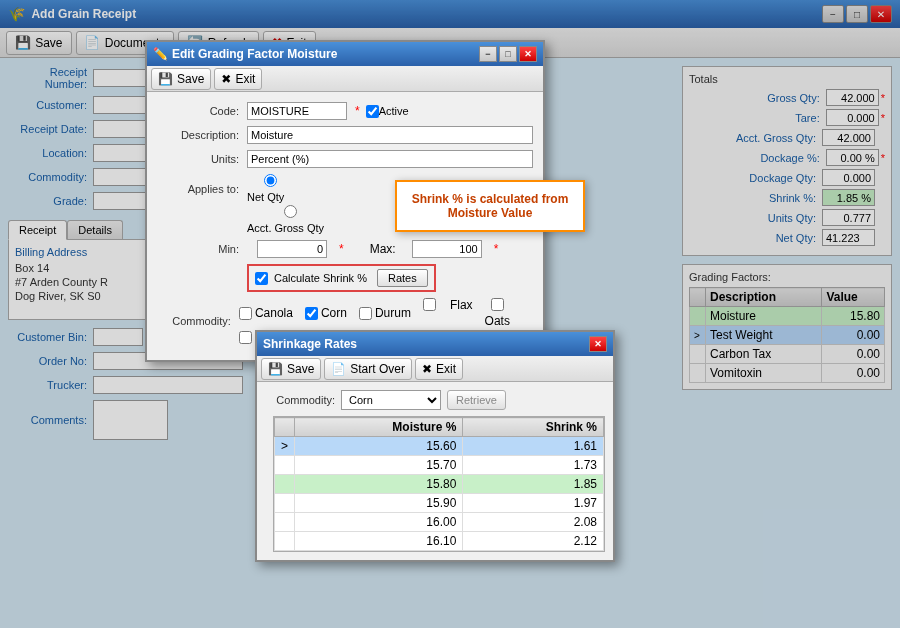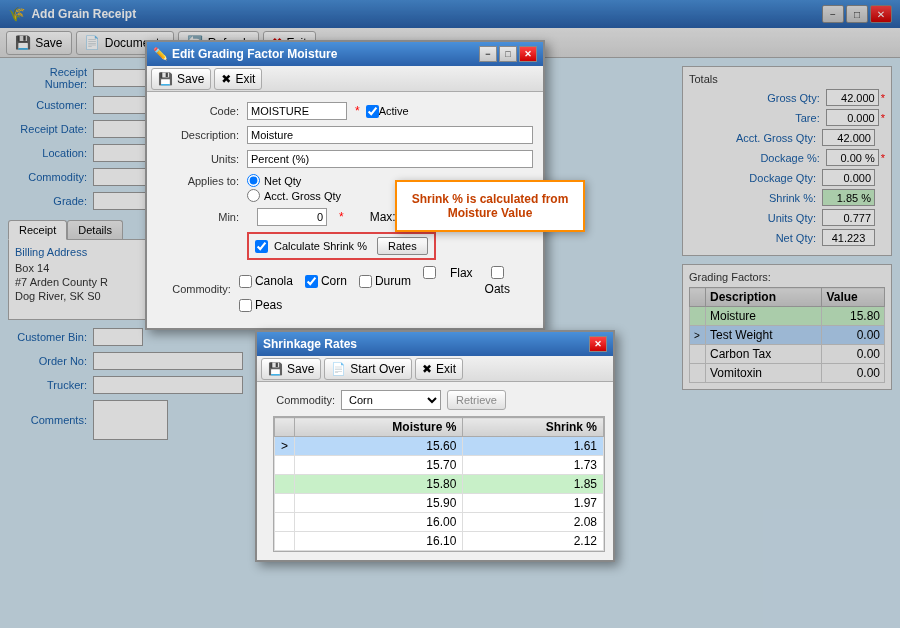--- a/index.html
+++ b/index.html
@@ -230,21 +230,21 @@
       border: 1px solid #999;
       background: white;
       height: 18px;
       width: 70px;
       padding: 0 3px;
       font-size: 11px;
       text-align: right;
     }
     .checkbox-label { font-size: 11px; display: flex; align-items: center; gap: 4px; }
     .radio-label { font-size: 11px; display: flex; align-items: center; gap: 4px; margin-right: 10px; }
-    .radio-group { display: flex; flex-wrap: wrap; gap: 4px; }
+    .radio-group { display: flex; flex-wrap: wrap; gap: 4px; flex-direction: column; }
 
     .min-max-row { display: flex; align-items: center; gap: 10px; }
     .calc-row {
       display: flex;
       align-items: center;
       gap: 6px;
       border: 2px solid #d44;
       padding: 3px 6px;
       width: fit-content;
     }
@@ -444,21 +444,21 @@
         <input class="totals-input green-bg" type="text" style="text-align: right;" value="1.85 %">
         <span style="width:10px;"></span>
       </div>
       <div class="totals-row">
         <span class="totals-row-label">Units Qty:</span>
         <input class="totals-input" type="text" style="text-align: right;" value="0.777">
         <span style="width:10px;"></span>
       </div>
       <div class="totals-row">
         <span class="totals-row-label">Net Qty:</span>
-        <input class="totals-input" type="text" style="text-align: center;" value="41.223">
+        <input class="totals-input" type="text" style="text-align: left;" value="41.223">
         <span style="width:10px;"></span>
       </div>
     </div>
 
     <div class="grading-box">
       <div class="grading-title">Grading Factors:</div>
       <table class="grading-table">
         <thead>
           <tr>
             <th style="width:16px;"></th>

